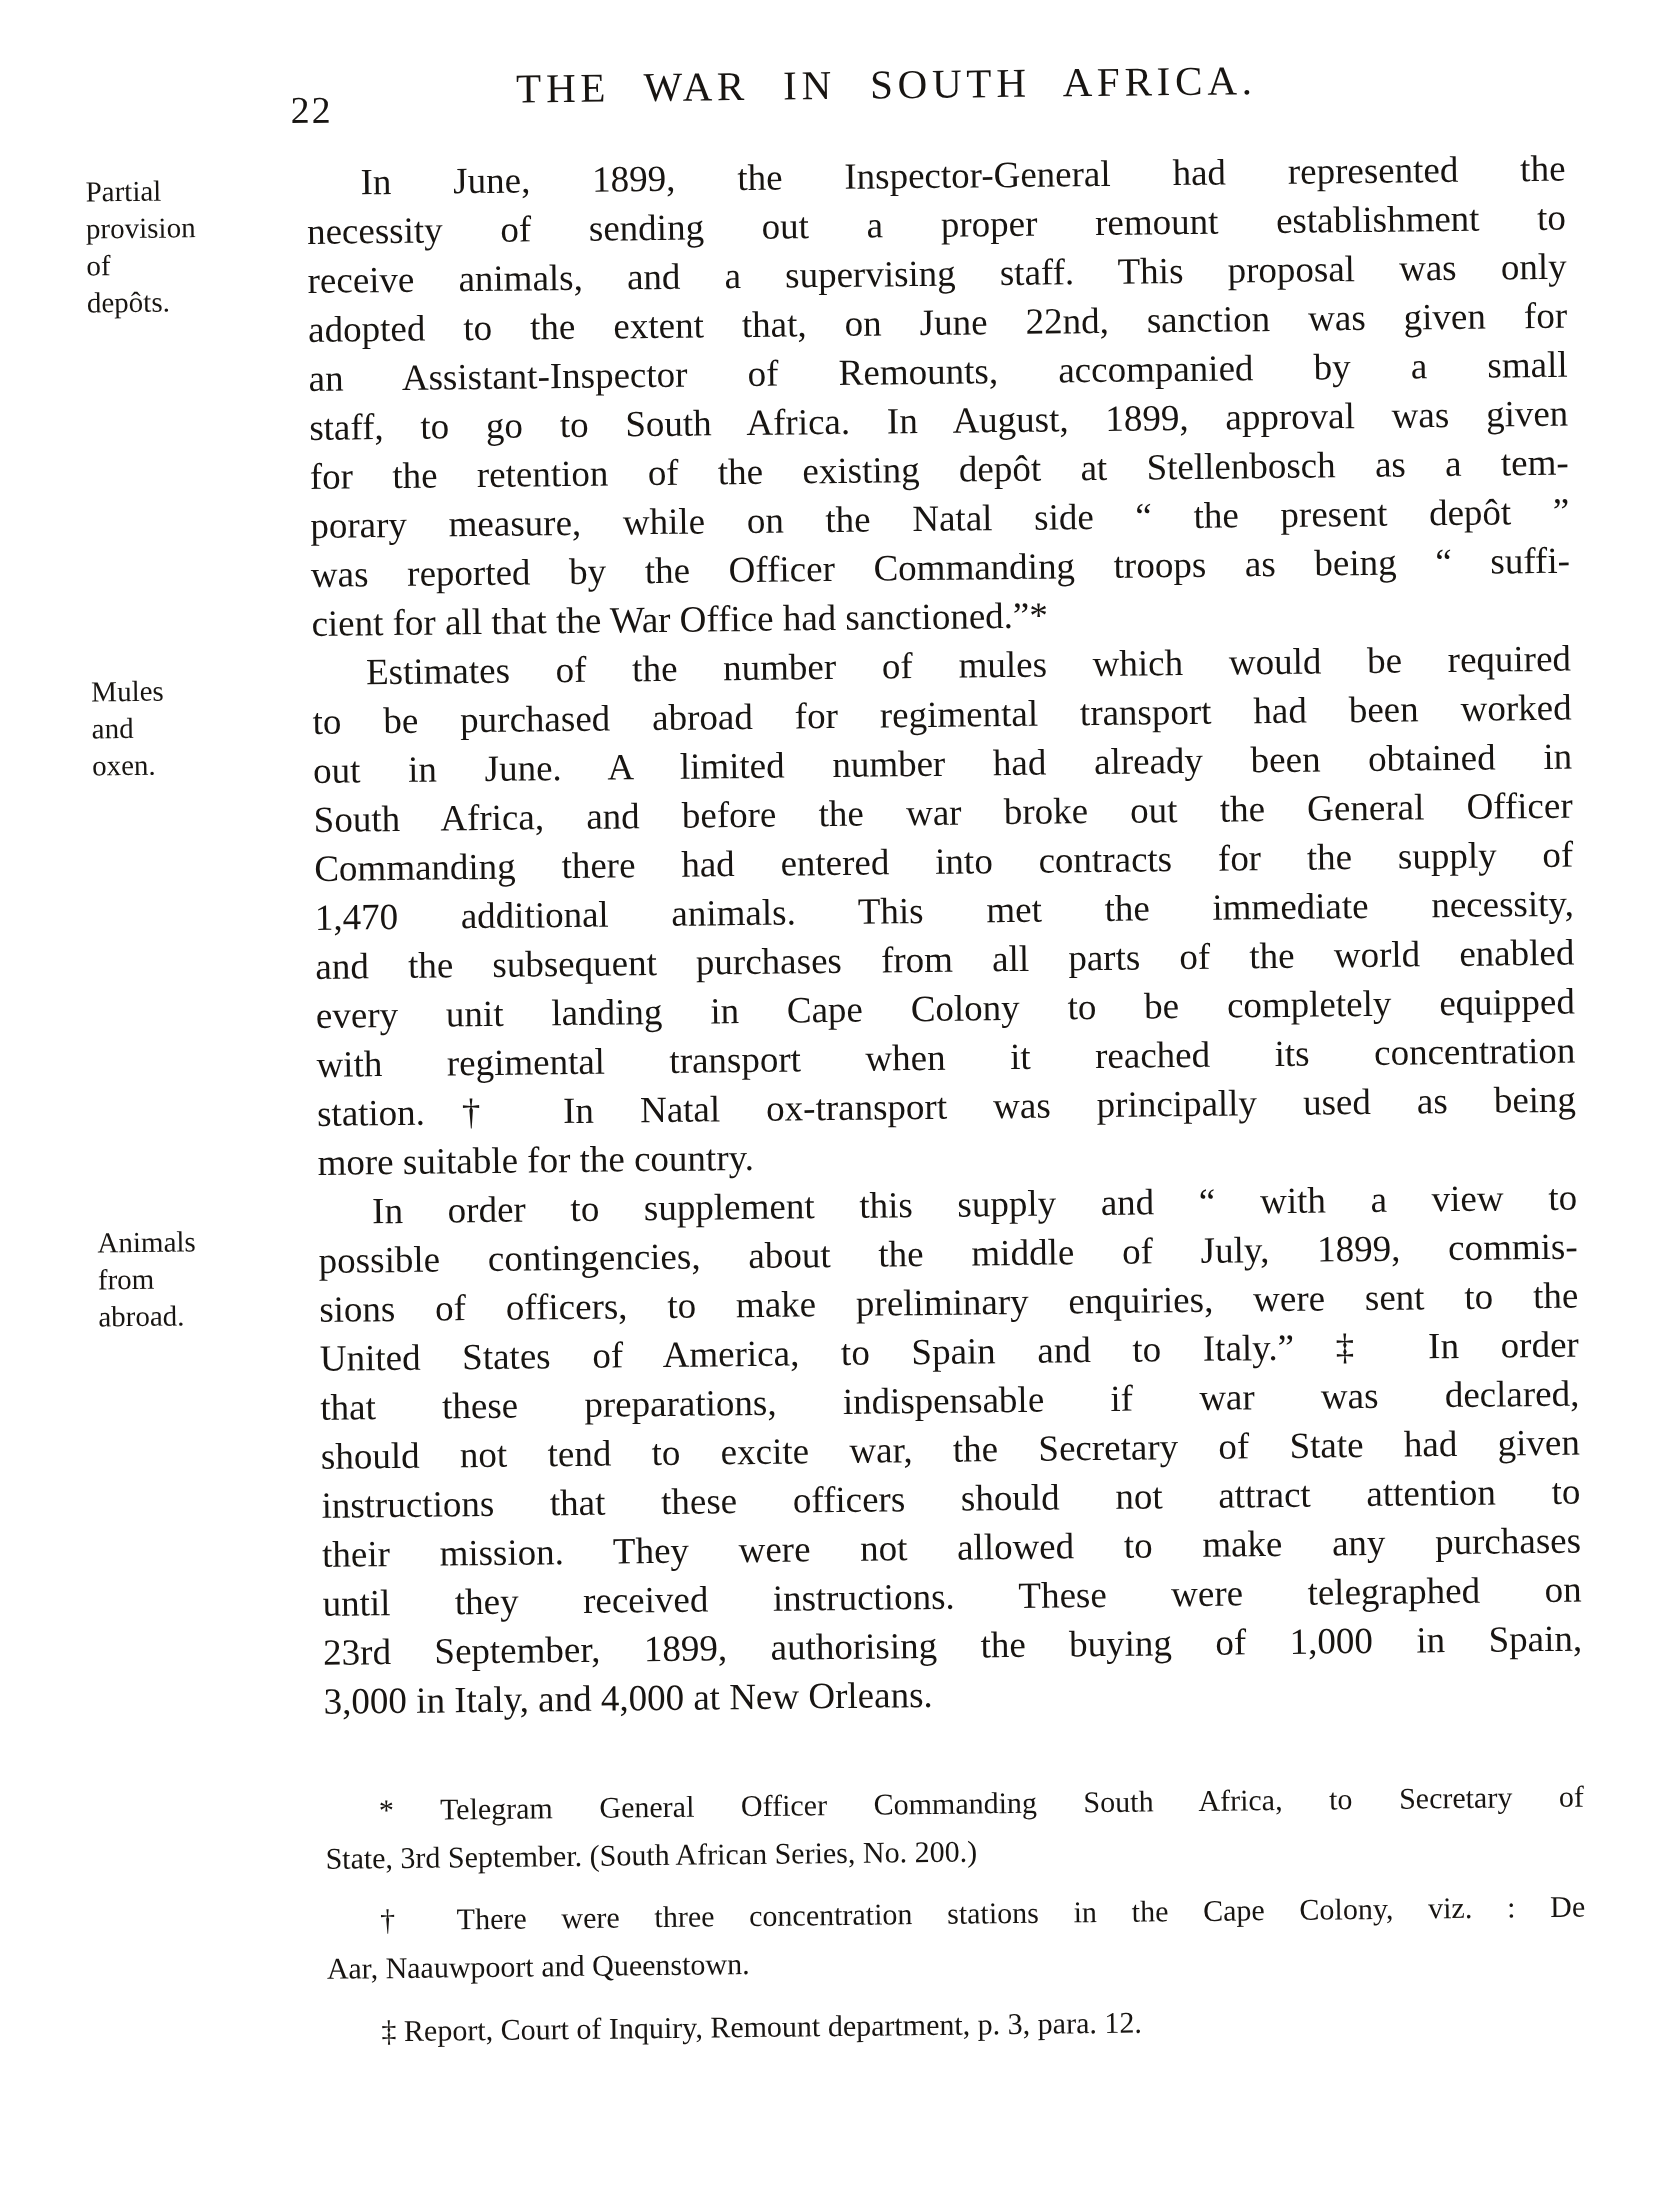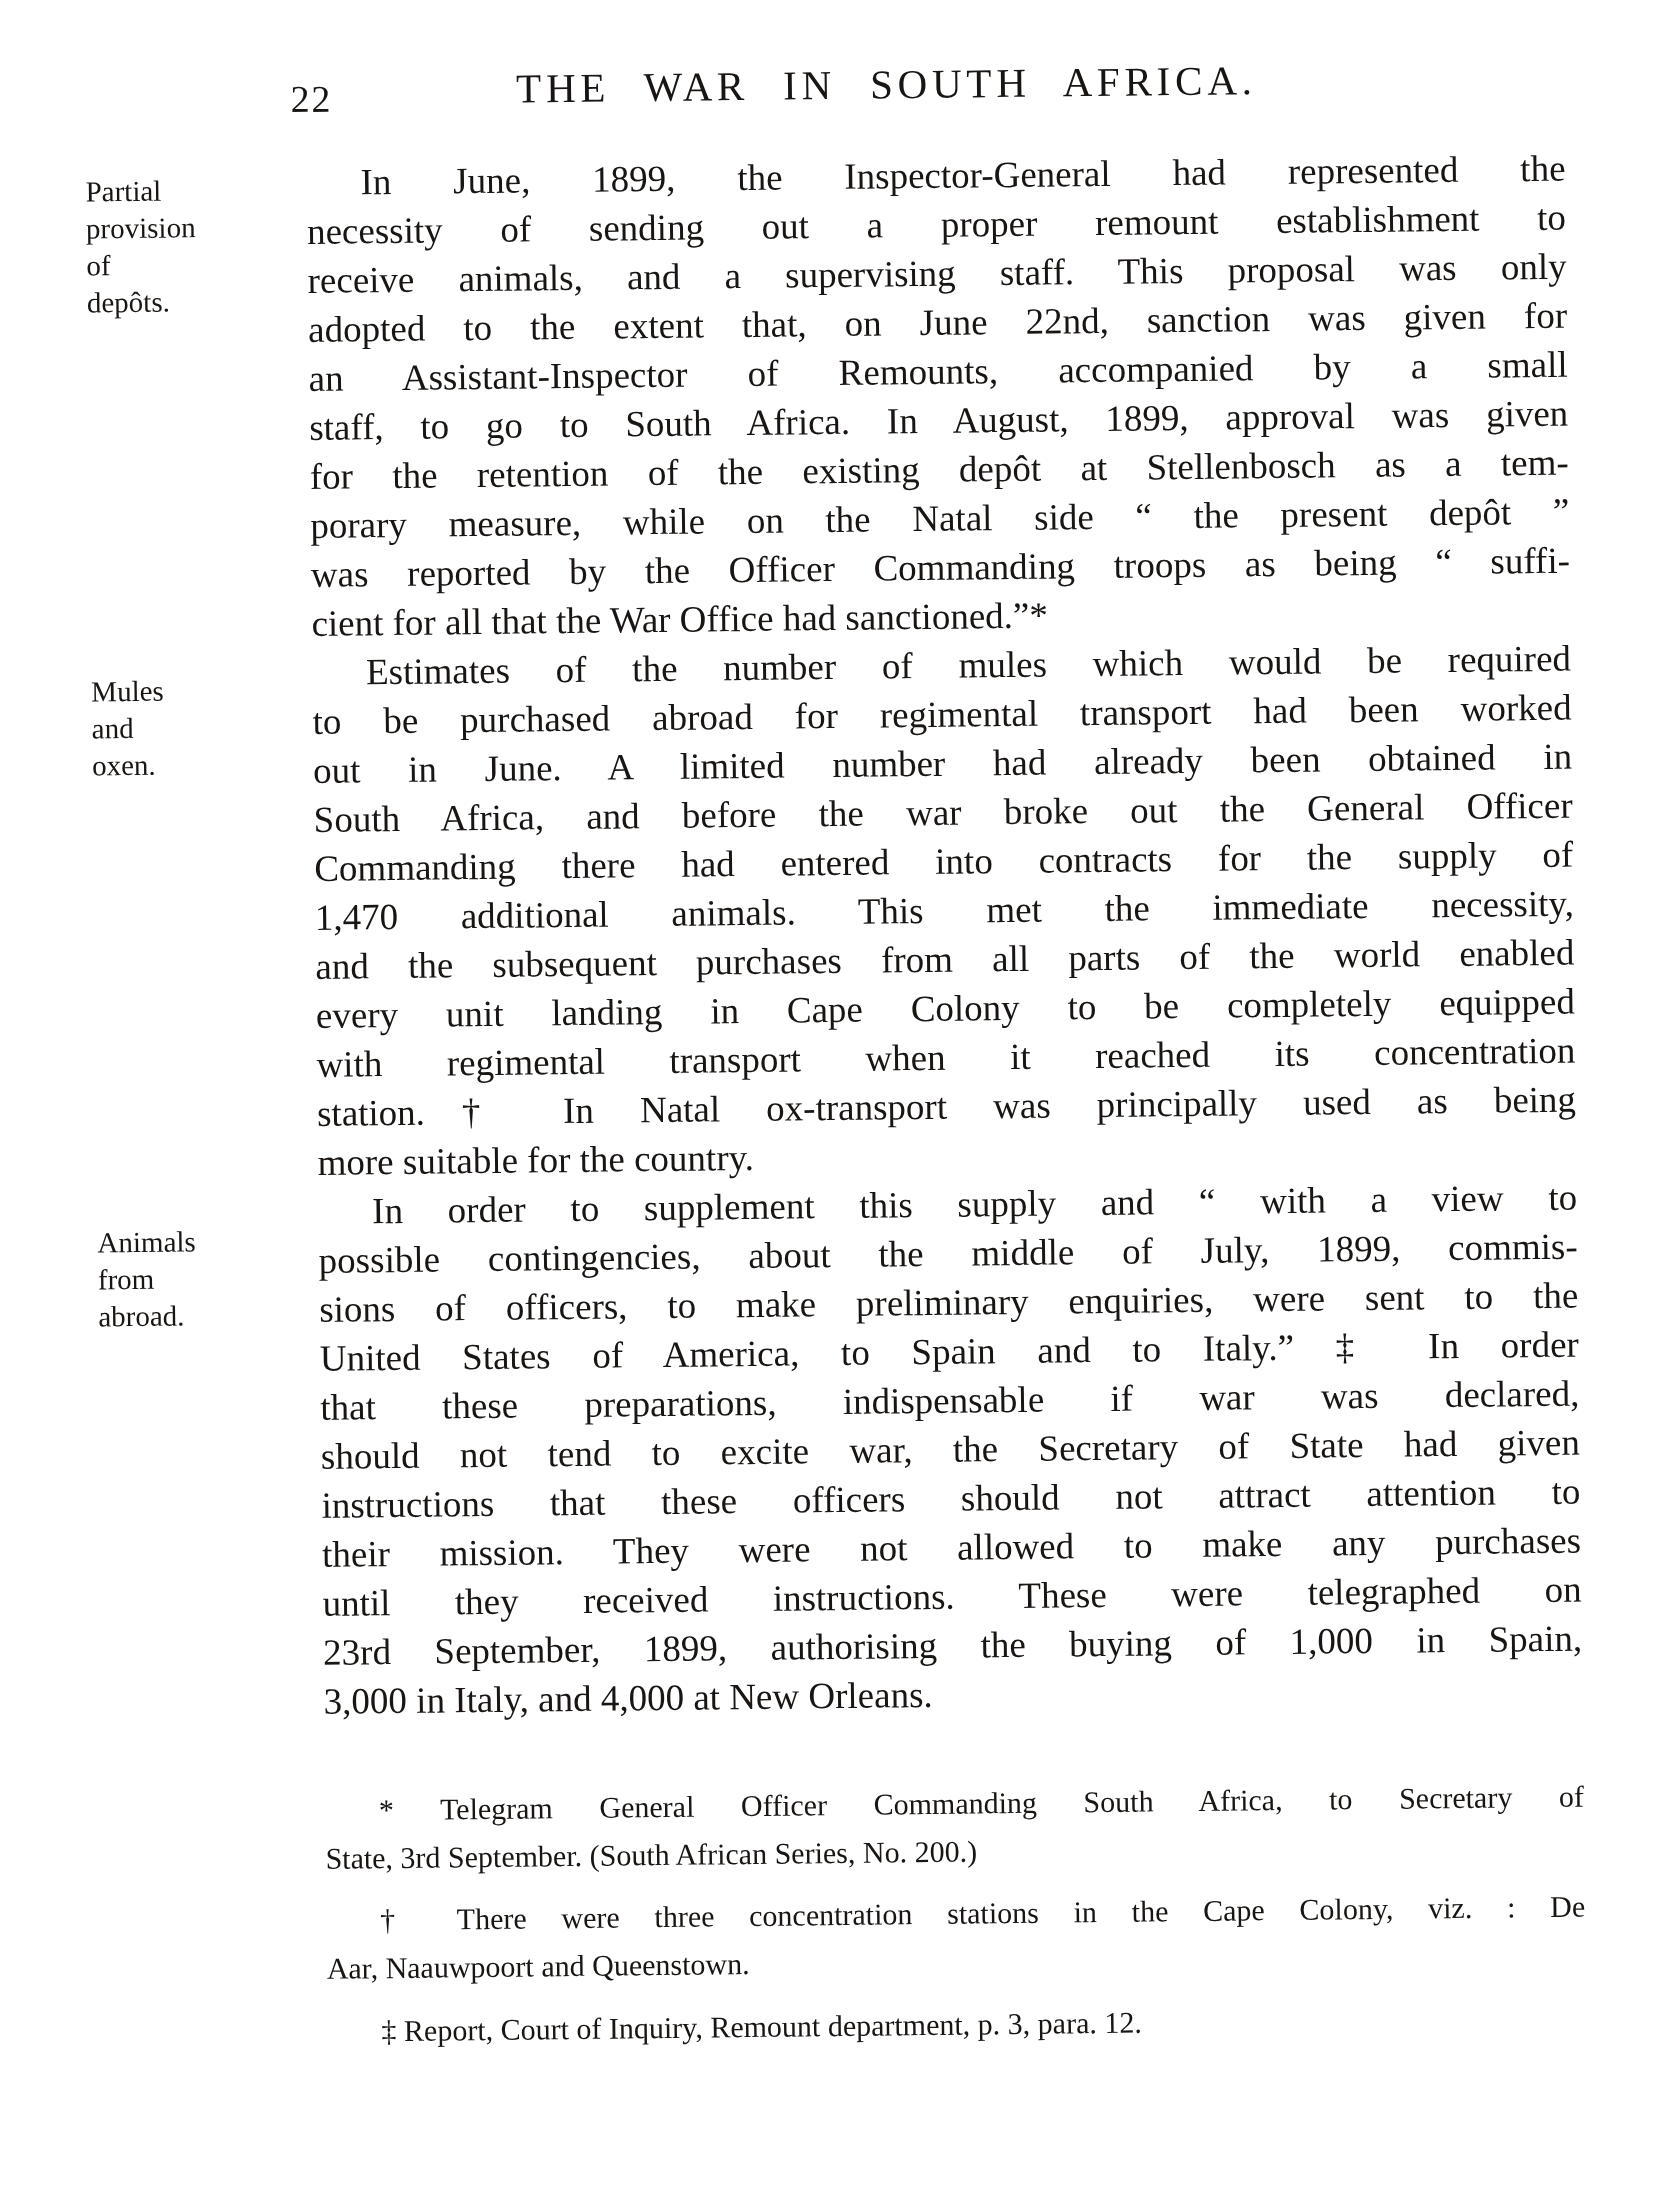--- a/index.html
+++ b/index.html
@@ -10,21 +10,21 @@
     overflow:hidden;
     font-family:"Liberation Serif","DejaVu Serif",serif;
     color:#181512;
   }
   .tilt {
     position:absolute; inset:0;
     transform:rotate(-0.65deg);
     transform-origin:836px 1105px;
   }
   .pagenum {
-    position:absolute; left:302px; top:71px;
+    position:absolute; left:302px; top:82px;
     font-size:38px; letter-spacing:1.9px;
   }
   .title {
     position:absolute; left:317px; top:61px; width:1162px;
     text-align:center;
     font-size:41px; letter-spacing:4.8px; word-spacing:19px;
     white-space:nowrap;
   }
   .marginnote {
     position:absolute; left:96px; width:207px;

